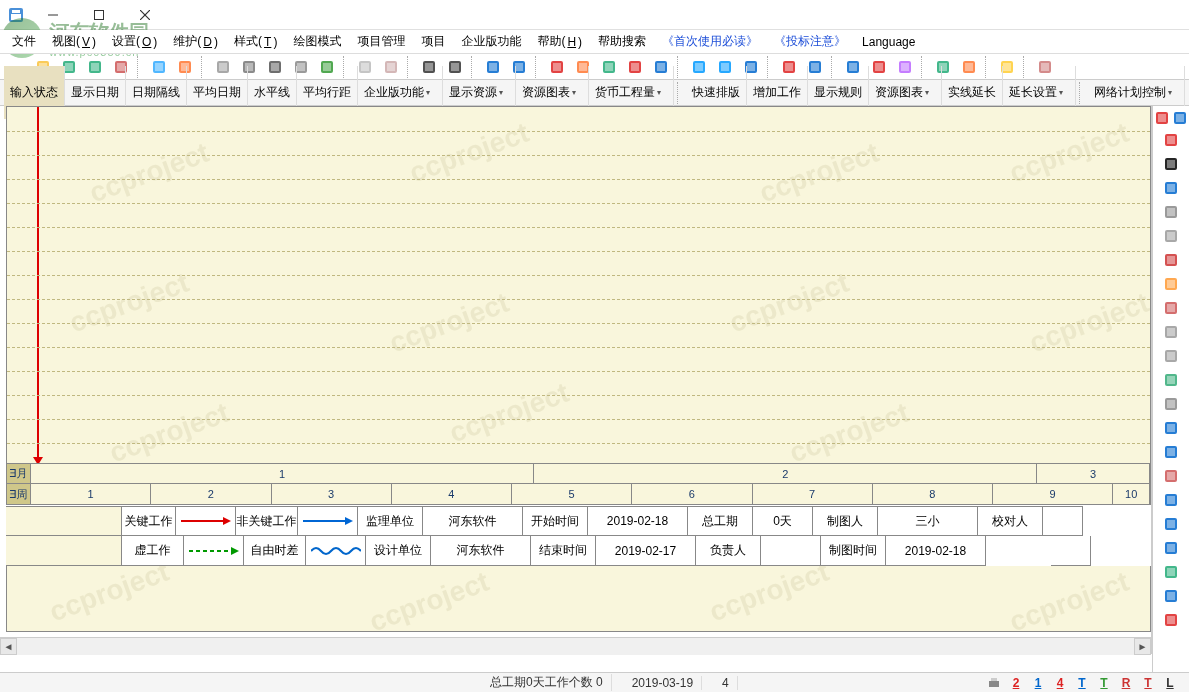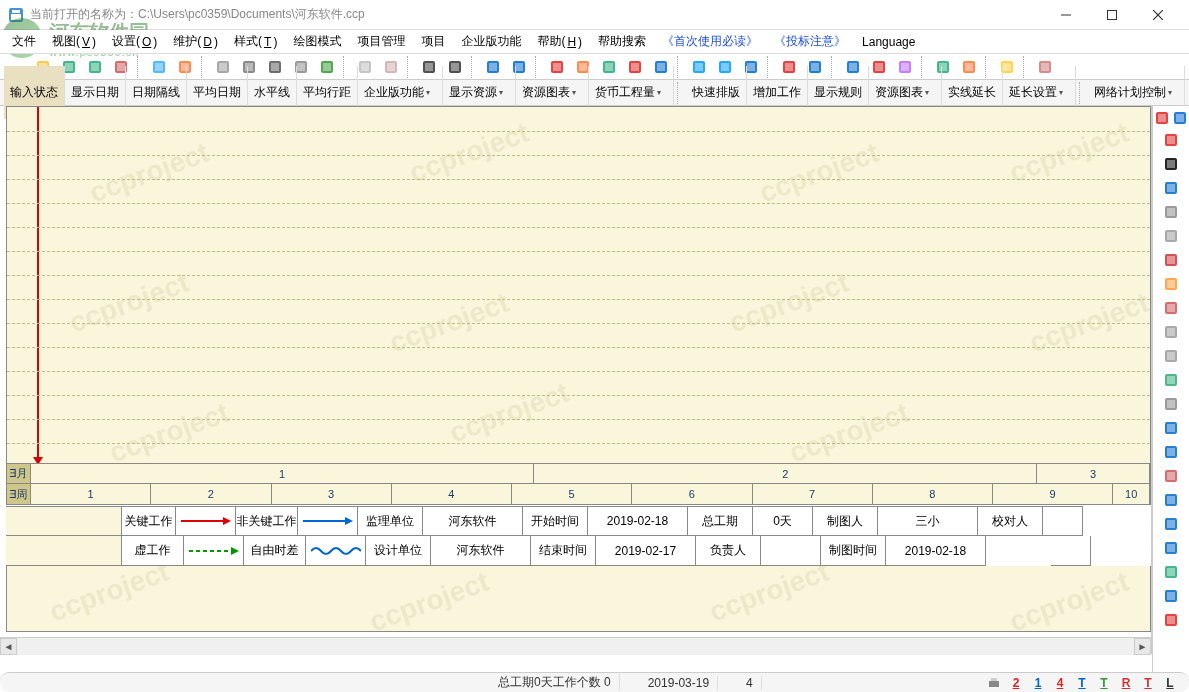--- a/index.html
+++ b/index.html
@@ -65,21 +65,21 @@
 .hscroll .arrow { width: 17px; height: 17px; background: #e8e8e8; border: 1px solid #ccc; display: flex; align-items: center; justify-content: center; cursor: pointer; font-size: 10px; color: #555; }
 .hscroll .track { flex: 1; height: 17px; background: #f0f0f0; position: relative; }
 
 
 .right-toolbar { position: absolute; right: 0; top: 106px; width: 37px; bottom: 20px; background: #fff; border-left: 1px solid #ccc; display: flex; flex-direction: column; align-items: center; }
 .rt-row { display: flex; height: 22px; width: 100%; }
 .rt-btn { width: 18px; height: 20px; margin: 2px 0; display: flex; align-items: center; justify-content: center; cursor: pointer; }
 .rt-btn.single { width: 36px; }
 
 
-.statusbar { position: absolute; left: 0; bottom: 0; right: 0; height: 20px; background: #f5f5f5; border-top: 1px solid #ccc; display: flex; align-items: center; padding: 4px 10px; gap: 20px; font-size: 11px; color: #333; border-radius: 9px; }
+.statusbar { position: absolute; left: 0; bottom: 0; right: 0; height: 20px; background: #f5f5f5; border-top: 1px solid #ccc; display: flex; align-items: center; padding: 4px 10px; gap: 12px; font-size: 11px; color: #333; }
 .statusbar .cell { padding: 0 8px; border-right: 1px solid #ddd; min-width: 20px; }
 .statusbar .spacer { flex: 1; }
 .statusbar .indicator { width: 18px; height: 16px; display: flex; align-items: center; justify-content: center; }
 
 
 .logo-overlay { position: absolute; left: 2px; top: 18px; width: 200px; height: 45px; pointer-events: none; opacity: 0.45; }
 .logo-overlay .circle { width: 40px; height: 40px; border-radius: 50%; background: linear-gradient(135deg, #1a6e1a, #4caf50); display: inline-block; vertical-align: middle; }
 .logo-overlay .txt { display: inline-block; vertical-align: middle; margin-left: 4px; }
 .logo-overlay .txt .cn { color: #1a6e1a; font-size: 20px; font-weight: bold; }
 .logo-overlay .txt .url { color: #1a8e2a; font-size: 11px; letter-spacing: 1px; }
@@ -90,21 +90,20 @@
 <body>
 
 <div class="titlebar">
   <span class="app-icon">
     <svg viewBox="0 0 16 16">
         <rect x="1" y="1" width="14" height="14" fill="#4a90d9" rx="2"></rect>
         <rect x="3" y="7" width="10" height="6" fill="#fff"></rect>
         <rect x="4" y="3" width="8" height="3" fill="#fff"></rect>
       </svg>
   </span>
-  <span class="title-text">当前打开的名称为：C:\Users\pc0359\Documents\河东软件.ccp</span>
   <div class="win-controls">
     <div class="win-btn">
         <svg width="10" height="10">
           <line x1="0" y1="5" x2="10" y2="5" stroke="#333" stroke-width="1"></line>
         </svg>
       </div>
     <div class="win-btn">
         <svg width="10" height="10">
           <rect x="0.5" y="0.5" width="9" height="9" fill="none" stroke="#333" stroke-width="1"></rect>
         </svg>

